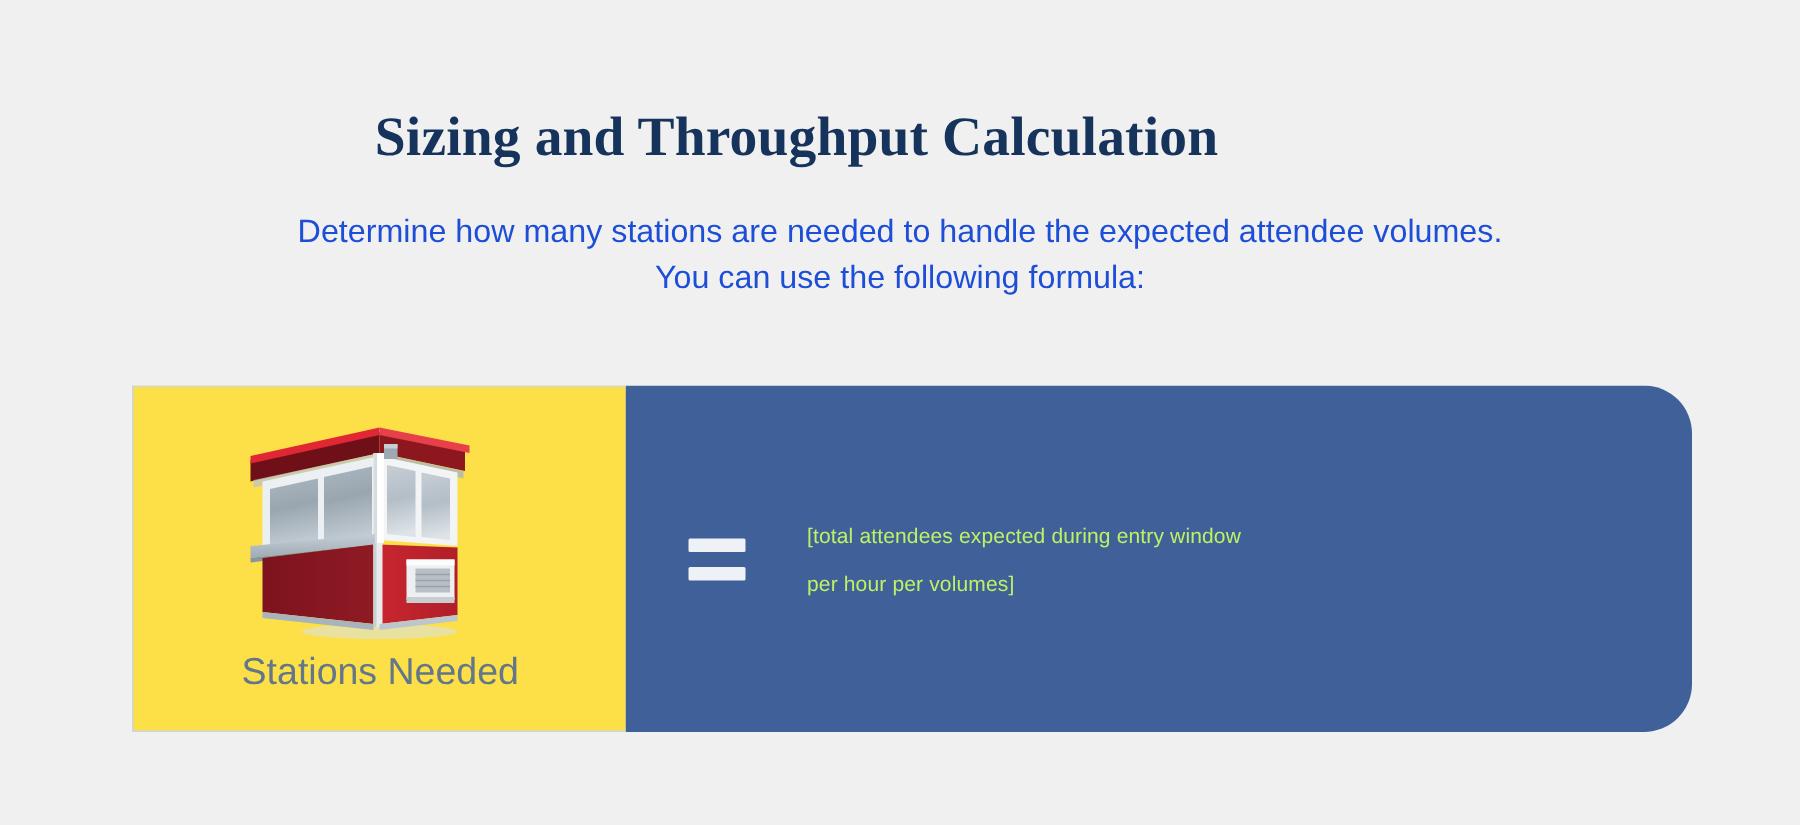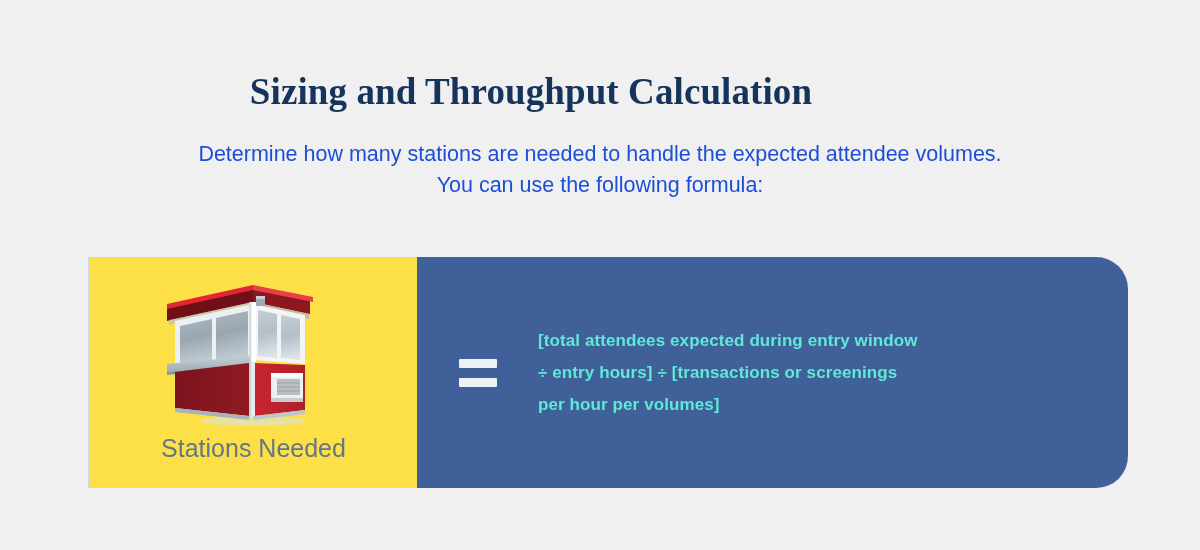--- a/index.html
+++ b/index.html
@@ -108,24 +108,24 @@
   }
   .equals-sign .bar {
     height: 9px;
     width: 38px;
     background: #eef1f5;
     border-radius: 1px;
   }
 
   
   .formula-text {
-    color: #5eead4;
-    font-size: 17px;
+    color: #bef264;
+    font-size: 14px;
     line-height: 32px;
-    font-weight: 700;
+    font-weight: 400;
     letter-spacing: 0.1px;
     max-width: 560px;
   }
   .formula-text .fline { display: block; white-space: nowrap; }
 </style>
 </head>
 <body>
 
 <div class="page-title">Sizing and Throughput Calculation</div>
 
@@ -223,17 +223,16 @@
 
   <div class="card-right">
 
     <div class="equals-sign">
       <div class="bar"></div>
       <div class="bar"></div>
     </div>
 
     <div class="formula-text">
       <span class="fline">[total attendees expected during entry window</span>
-      <span class="fline">÷ entry hours] ÷ [transactions or screenings</span>
       <span class="fline">per hour per volumes]</span>
     </div>
   </div>
 </div>
 
 </body></html>

